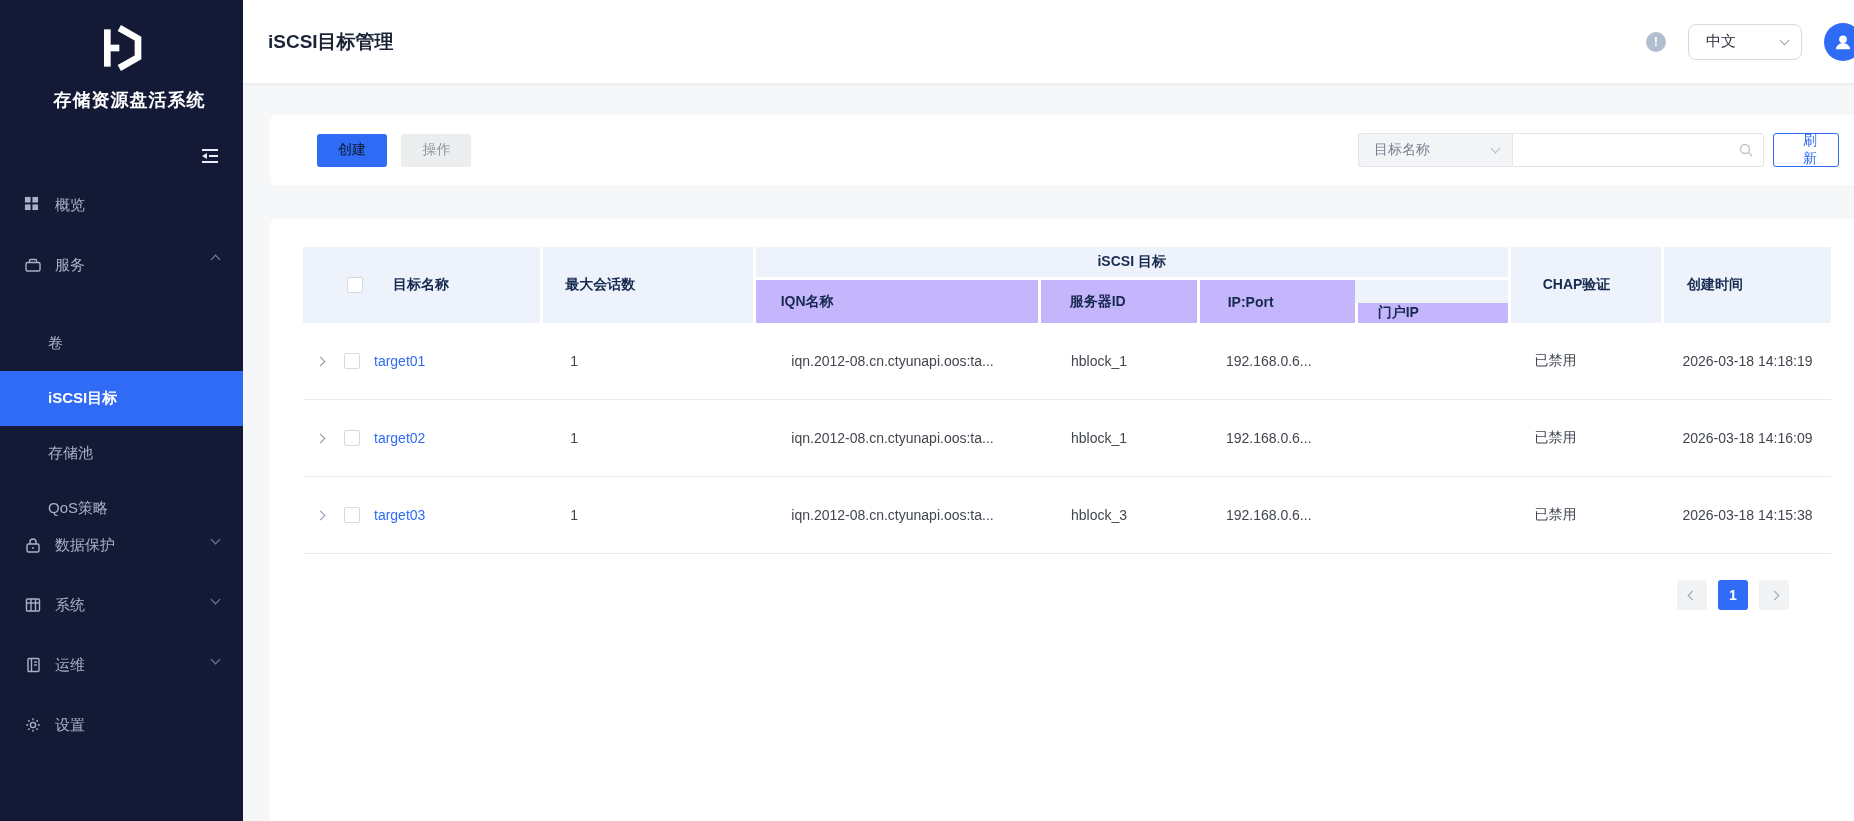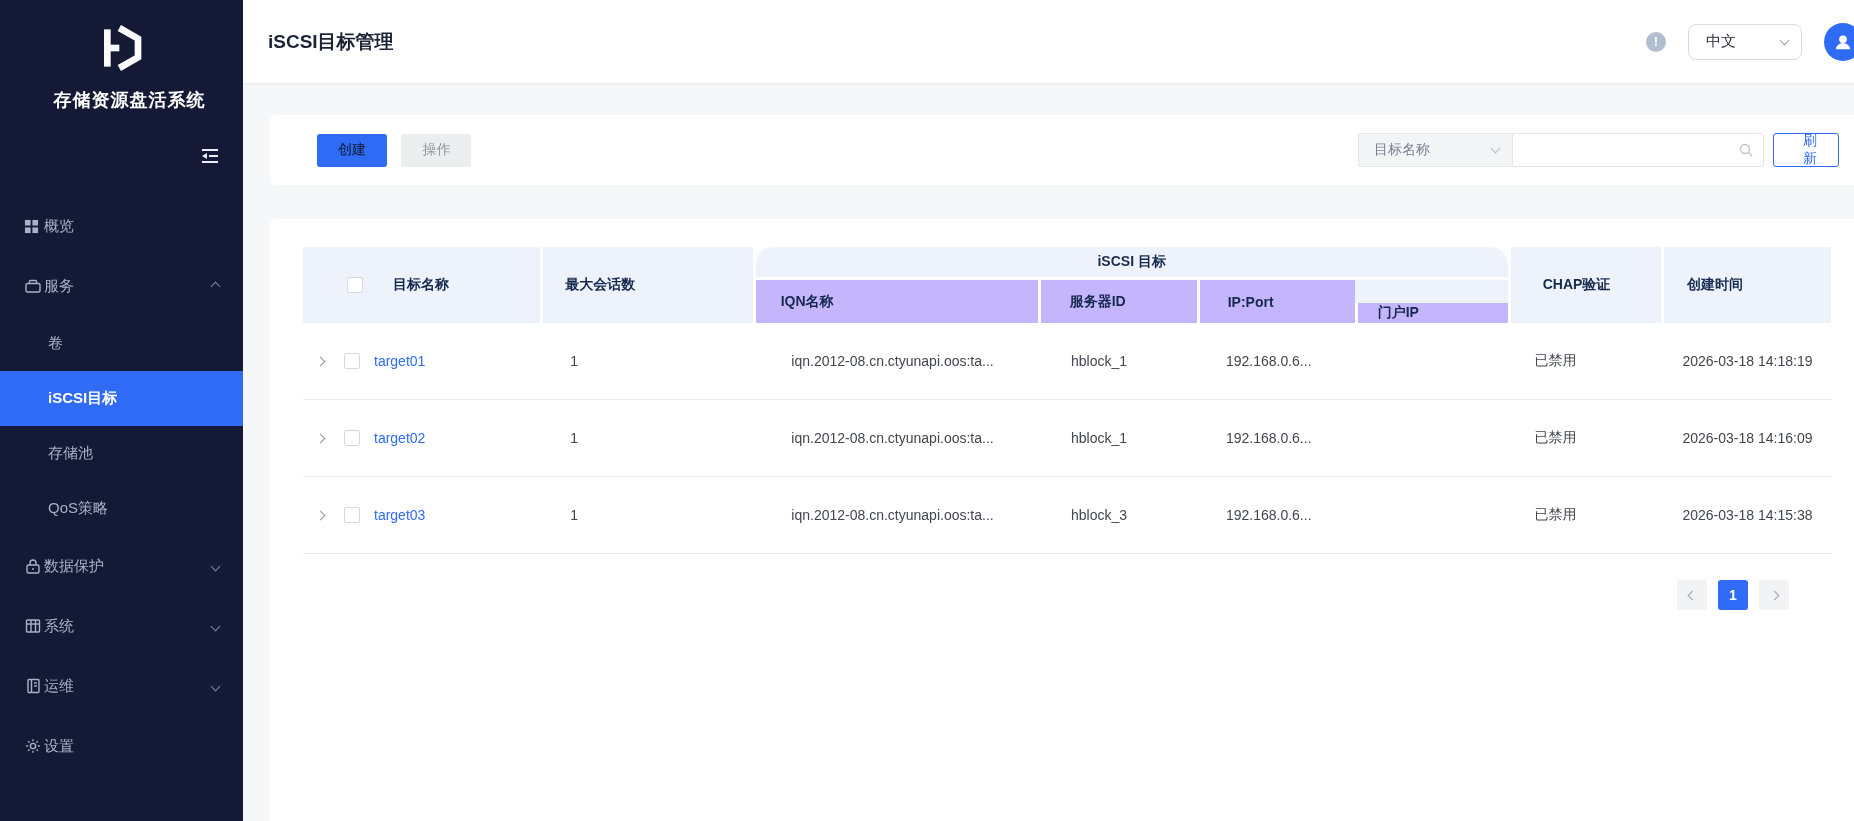--- a/index.html
+++ b/index.html
@@ -7,21 +7,21 @@
     font-family:"Liberation Sans","DejaVu Sans",sans-serif; background:#f6f7f9; }
   .layout { display:flex; width:100%; height:100%; }
 
   
   .sidebar { width:243px; flex-shrink:0; background:#141a35; color:#a9b1c7; display:flex; flex-direction:column; }
   .logo { margin:16px auto 0; width:64px; height:64px; }
   .app-title { text-align:center; color:#ffffff; font-weight:bold; font-size:18px; margin-top:8px; letter-spacing:1px;margin-left:16px; }
   .fold-row { display:flex; justify-content:flex-end; padding-right:22px; margin-top:34px; }
   .fold { color:#e8ecf4; cursor:pointer; line-height:0; }
   .menu { margin-top:30px; font-size:15px; }
-  .m-item { height:60px; display:flex; align-items:center; padding:0 24px; gap:2px; cursor:pointer; color:#a9b1c7; }
+  .m-item { height:60px; display:flex; padding:0 24px; gap:13px; cursor:pointer; color:#a9b1c7; }
   .m-ic { width:18px; display:flex; line-height:0; }
   .m-caret { margin-left:auto; color:#7c86a2; }
   .m-sub { height:55px; display:flex; align-items:center; padding-left:48px; cursor:pointer; color:#a9b1c7; }
   .m-sub.active { background:#2f6bf5; color:#fff; font-weight:bold; }
 
   .chev { display:inline-block; width:7px; height:7px; border-right:1.6px solid currentColor; border-bottom:1.6px solid currentColor; }
   .chev.down  { transform:rotate(45deg); }
   .chev.up    { transform:rotate(-135deg); }
   .chev.right { transform:rotate(-45deg); }
   .chev.left  { transform:rotate(135deg); }
@@ -63,21 +63,21 @@
 
   
   .table-card { margin-top:34px; height:602px; padding:28px 36px 0 33px; border-radius:6px 6px 0 0; }
   .tbl { width:1528px; font-size:14px; }
   .thead { display:flex; color:#162a4f; font-weight:bold; }
   .th { background:#edf2fb; }
   .th.sep { border-left:3px solid #fff; }
   .th-full { height:76px; display:flex; align-items:center; }
   .col-name { width:248px; }
   .col-sess { width:223px; padding-left:22px; }
-  .col-group { width:755px;border-radius:18px; }
+  .col-group { width:755px; }
   .col-iqn { width:282px; padding-left:25px; }
   .col-server { width:159px; padding-left:29px; }
   .col-ipport { width:158px; padding-left:28px; }
   .col-portal { width:153px; padding-left:20px;margin-top:23px; }
   .col-chap { width:160px; padding-left:32px; }
   .col-created { width:178px; padding-left:23px; }
   .th-group { display:flex; flex-direction:column; }
   .th-group-label { height:33px; border-bottom:3px solid #fff; display:flex; align-items:center; justify-content:center; }
   .th-group-row { display:flex; flex:1; }
   .th-sub { display:flex; align-items:center; background:#c4b5fd; }

